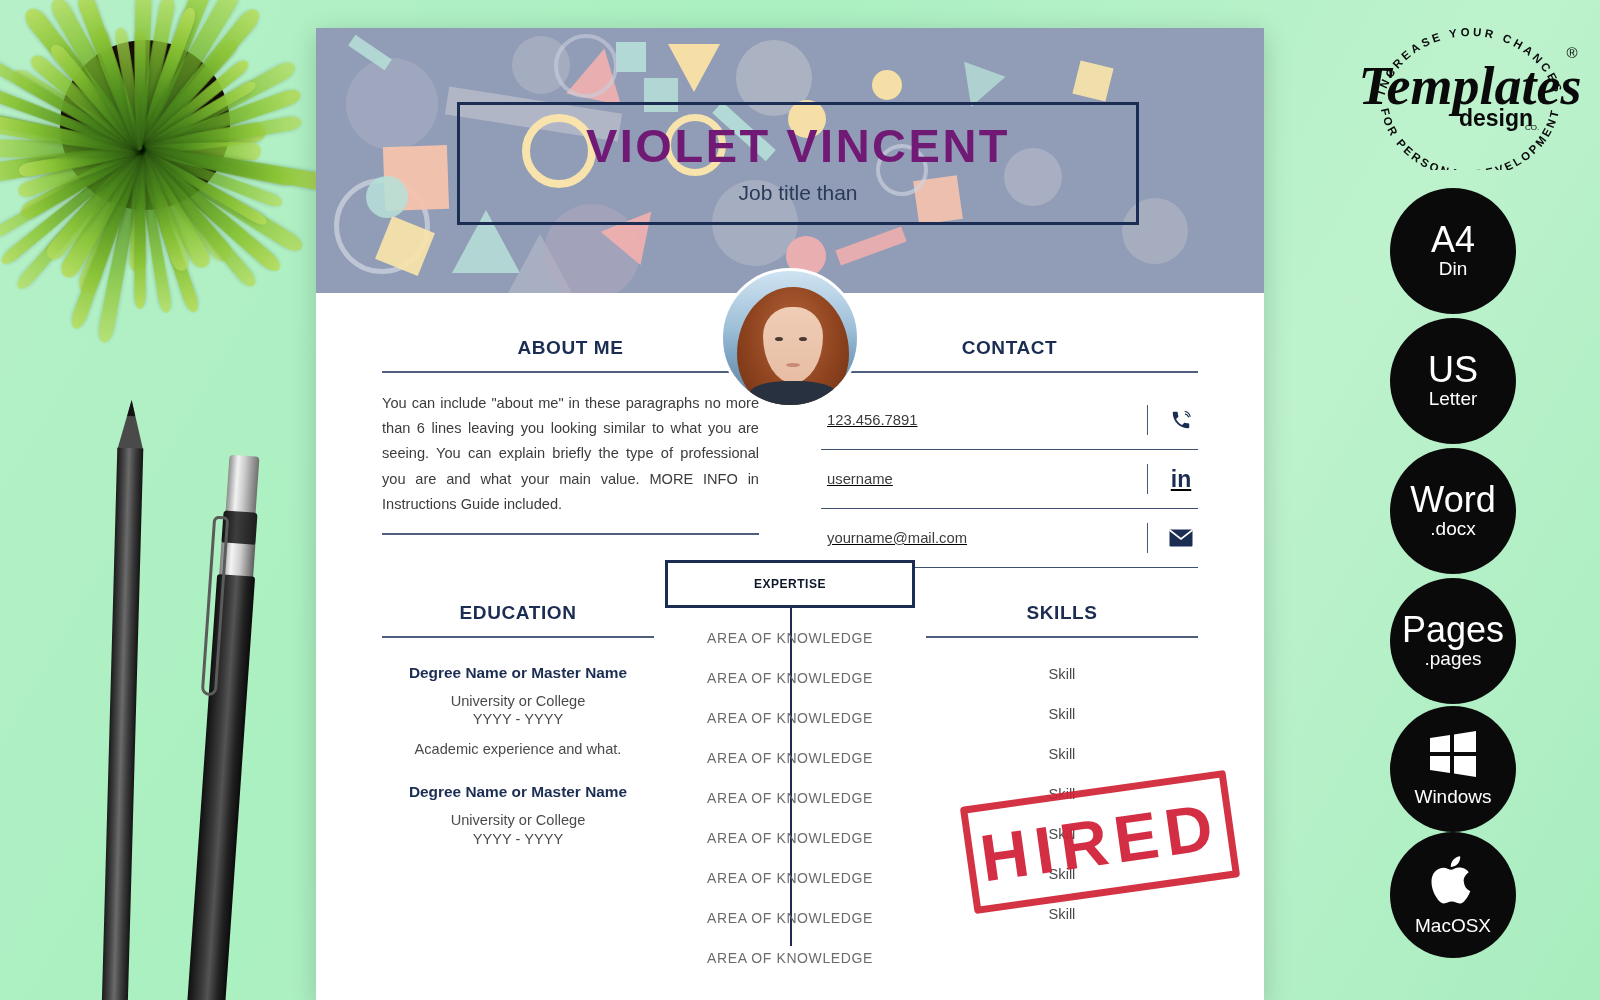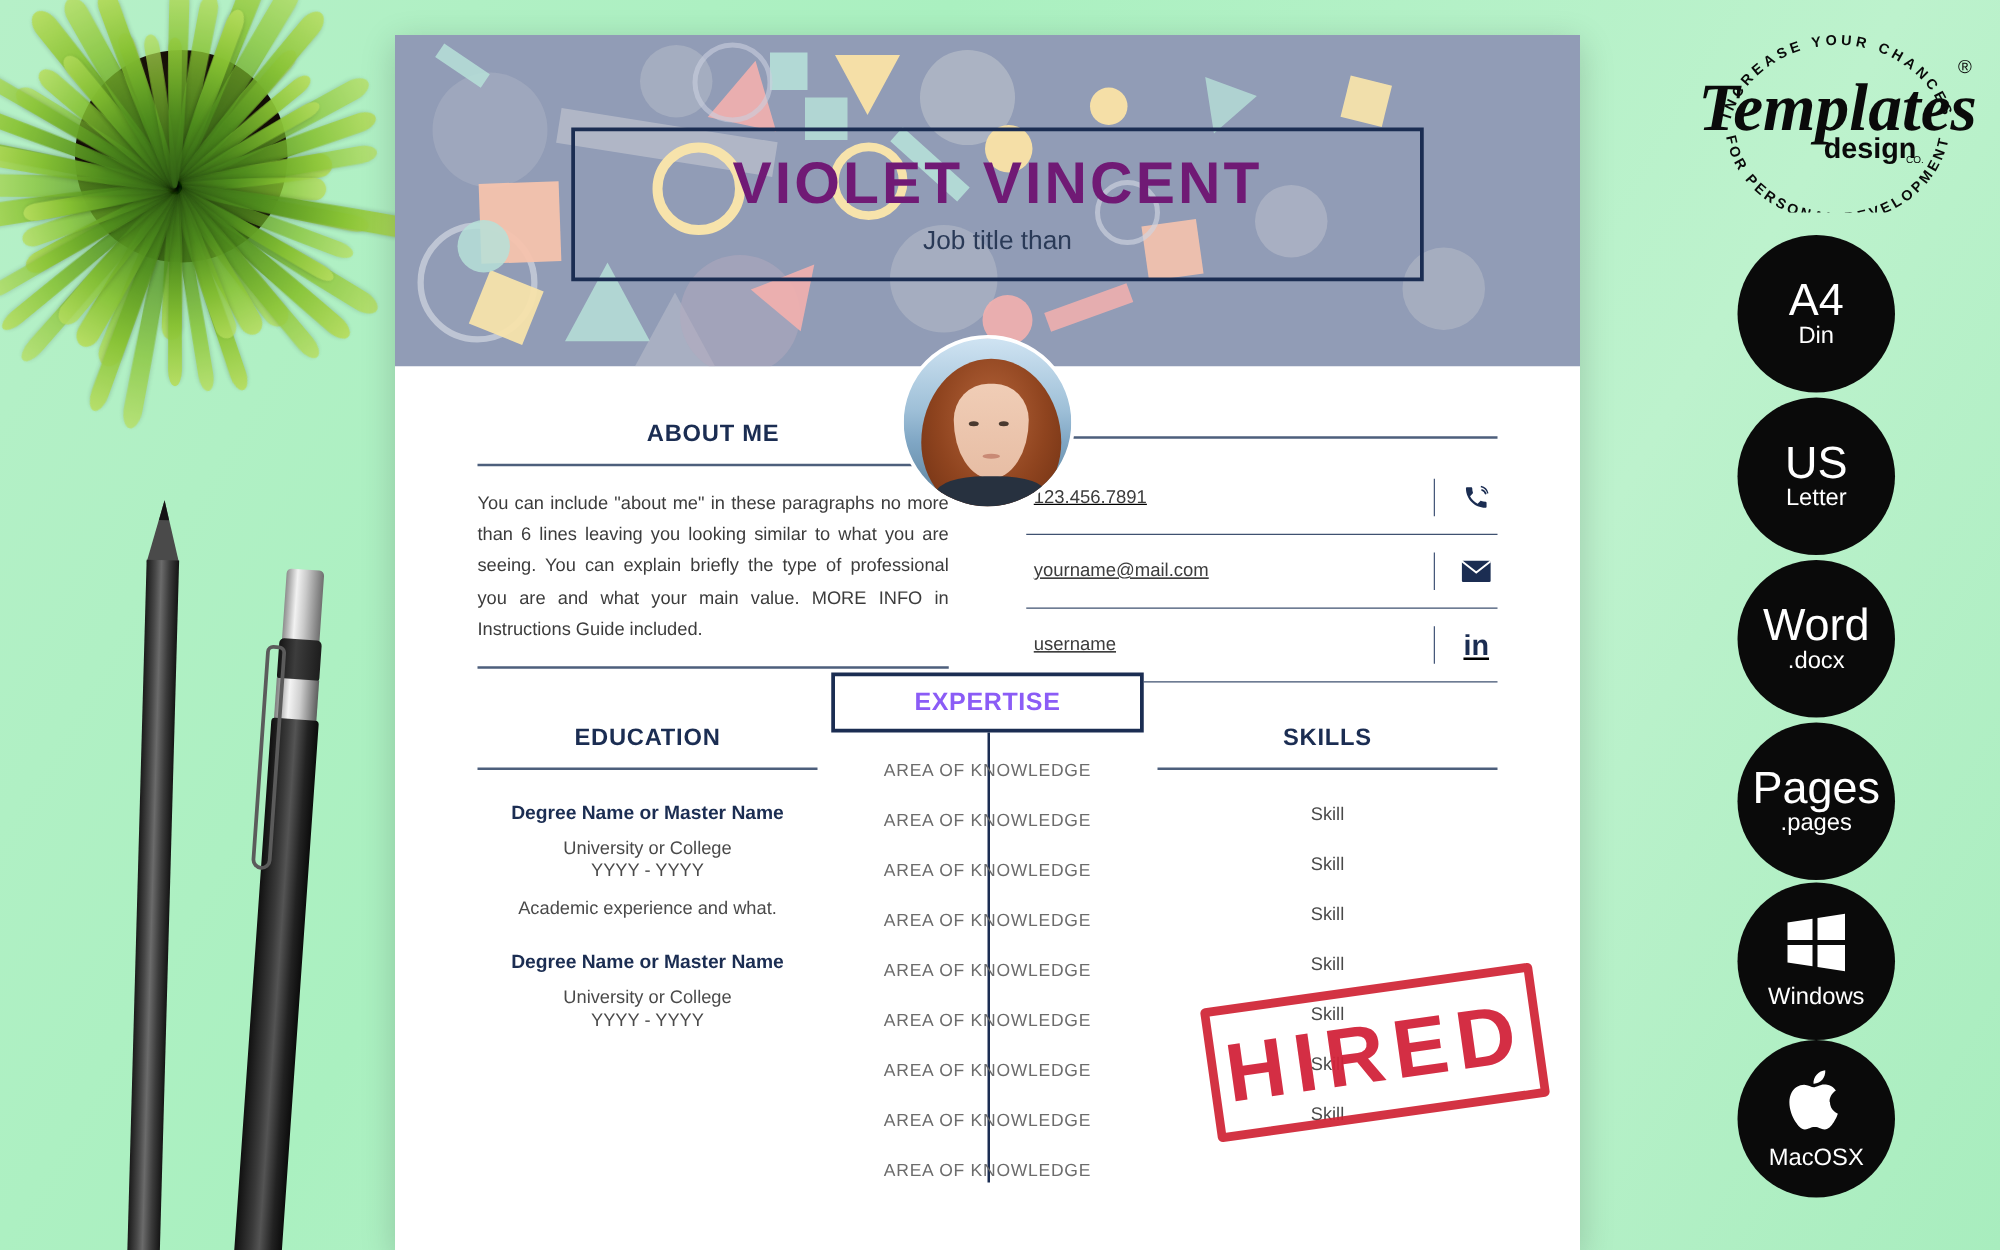--- a/index.html
+++ b/index.html
@@ -108,21 +108,21 @@
   
   .tree { position:absolute; left:0; right:0; top:560px; height:180px; pointer-events:none; }
   .v-main { position:absolute; left:474px; top:-280px; width:2px; height:373px; background:#1b2d52; }
 
   .lower { position:relative; display:flex; padding:0 66px; margin-top:34px; }
   .lower-col { flex:1; position:relative; }
 
   .exp-wrap { position:absolute; left:50%; transform:translateX(-50%); top:-42px; width:250px; z-index:4; }
   .exp-box { border:3px solid #1b2d52; background:#fff; height:48px;
              display:flex; align-items:center; justify-content:center; }
-  .exp-box span { font-size:20px; font-weight:700; color:#8b5cf6; letter-spacing:.5px; }
+  .exp-box span { font-size:12px; font-weight:700; color:#0f172a; letter-spacing:.5px; }
   .exp-items { margin-top:28px; text-align:center; }
   .exp-item { font-size:14px; color:#6c6c6c; letter-spacing:.6px; margin-bottom:24px; }
 
   .edu-entry { text-align:center; margin-top:26px; }
   .edu-degree { font-size:15.4px; font-weight:700; color:#1b2d52; }
   .edu-school { font-size:14.6px; color:#4a4a4a; margin-top:9px; line-height:1.4; }
   .edu-years { font-size:14.6px; color:#4a4a4a; }
   .edu-desc { font-size:14.6px; color:#4a4a4a; margin-top:14px; }
 
   .skill-item { text-align:center; font-size:14.6px; color:#4a4a4a; margin-bottom:24px; }
@@ -287,48 +287,49 @@
 
       <div class="col2">
         <div class="col">
           <div class="sec-title">ABOUT ME</div>
           <div class="rule"></div>
           <div class="about-text">You can include "about me" in these paragraphs no more than 6 lines leaving you looking similar to what you are seeing. You can explain briefly the type of professional you are and what your main value. MORE INFO in Instructions Guide included.</div>
           <div class="about-bottom-rule"></div>
         </div>
 
         <div class="col">
+          <div class="sec-title">CONTACT</div>
           <div class="rule"></div>
           <div class="contact-list" id="contact-list">
               <div class="contact-row">
                 <div class="contact-val">123.456.7891</div>
                 <div class="contact-sep"></div>
                 <div class="contact-ico">
                   <svg width="22" height="22" viewBox="0 0 24 24" fill="currentColor">
                     <path d="M6.6 10.8c1.4 2.8 3.8 5.1 6.6 6.6l2.2-2.2c.3-.3.7-.4 1-.2 1.2.4 2.4.6 3.6.6.6 0 1 .4 1 1V20c0 .6-.4 1-1 1C10.6 21 3 13.4 3 4c0-.6.4-1 1-1h3.5c.6 0 1 .4 1 1 0 1.3.2 2.5.6 3.6.1.4 0 .7-.2 1l-2.3 2.2z"></path>
                     <path d="M16.5 5.2c1.9.5 3.4 2 3.9 3.9" stroke="currentColor" stroke-width="1.4" fill="none"></path>
                     <path d="M16 2.4c3.1.6 5.5 3 6.1 6.1" stroke="currentColor" stroke-width="1.2" fill="none"></path>
                   </svg>
                 </div>
               </div>
               <div class="contact-row">
+                <div class="contact-val">username</div>
+                <div class="contact-sep"></div>
+                <div class="contact-ico">
+                  <span style="font-size:23px;font-weight:700;color:#1b2d52;font-family:'Liberation Sans',sans-serif;">in</span>
+                </div>
+              </div>
+              <div class="contact-row">
                 <div class="contact-val">yourname@mail.com</div>
                 <div class="contact-sep"></div>
                 <div class="contact-ico">
                   <svg width="24" height="20" viewBox="0 0 24 18" fill="currentColor">
                     <rect x="0.5" y="0.5" width="23" height="17" rx="1"></rect>
                     <path d="M0.5 1 L12 10 L23.5 1" stroke="#fff" stroke-width="1.6" fill="none"></path>
                   </svg>
-                </div>
-              </div>
-              <div class="contact-row">
-                <div class="contact-val">username</div>
-                <div class="contact-sep"></div>
-                <div class="contact-ico">
-                  <span style="font-size:23px;font-weight:700;color:#1b2d52;font-family:'Liberation Sans',sans-serif;">in</span>
                 </div>
               </div>
             </div>
         </div>
       </div>
 
       <div class="tree">
         <div class="v-main"></div>
       </div>
 

